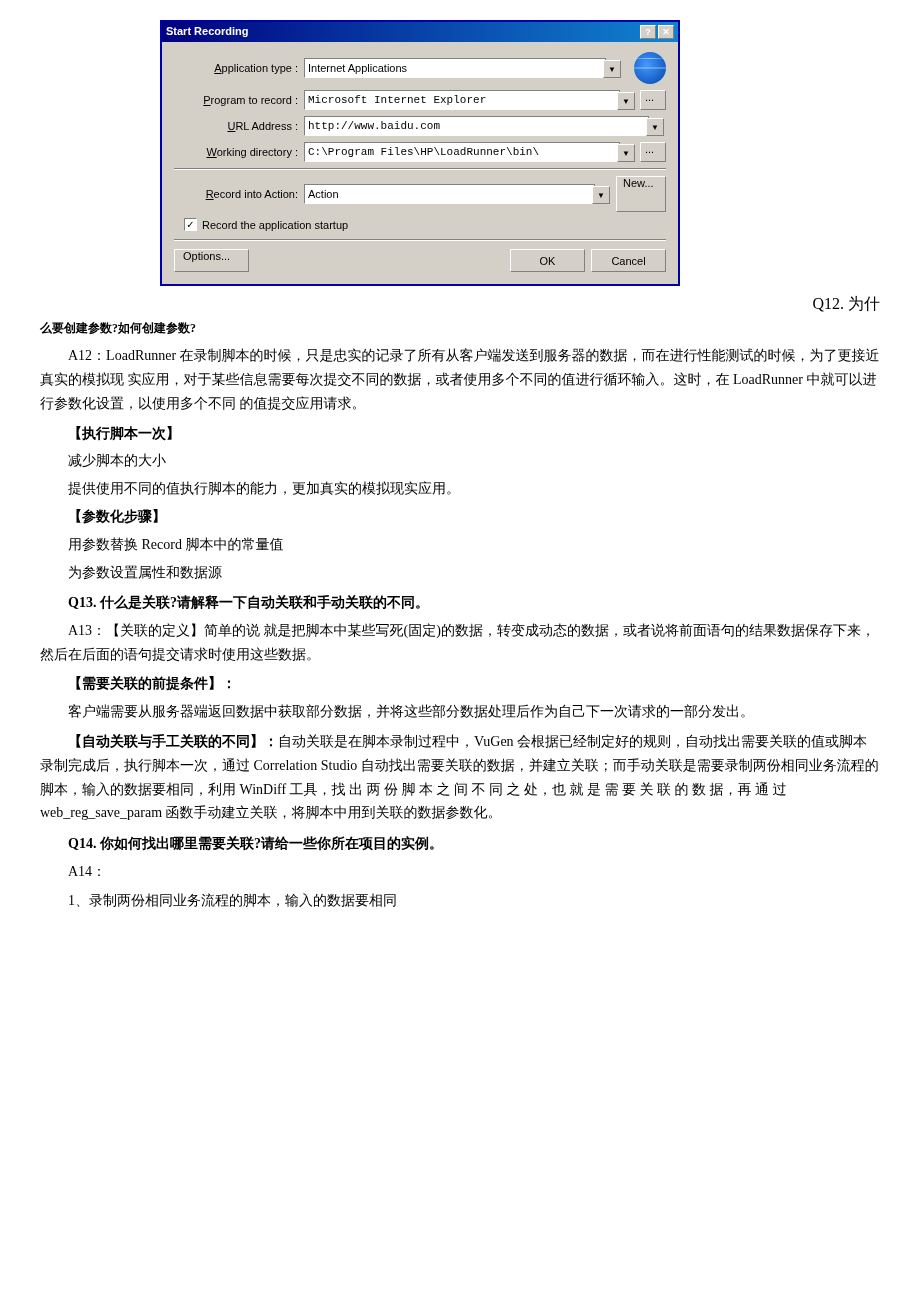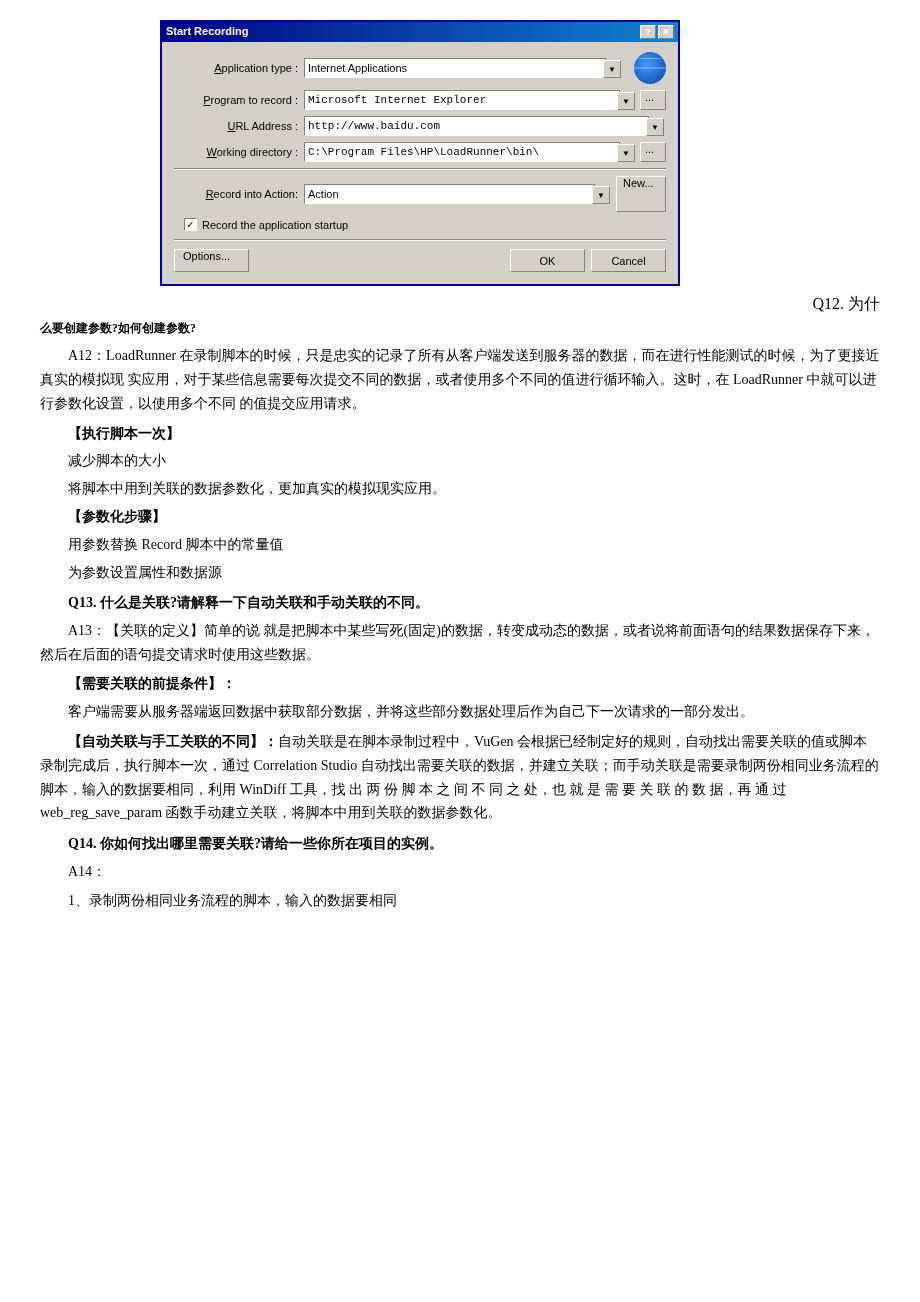--- a/index.html
+++ b/index.html
@@ -396,21 +396,21 @@
   </div>
 
 
   <div class="indent-block">
     <span class="bold-bracket">【执行脚本一次】</span>
   </div>
   <div class="indent-block no-indent" style="margin-left:2em;">
     <span>减少脚本的大小</span>
   </div>
   <div class="indent-block no-indent" style="margin-left:2em;">
-    <span>将脚本中用到关联的数据参数化，更加真实的模拟现实应用。</span>
+    <span>提供使用不同的值执行脚本的能力，更加真实的模拟现实应用。</span>
   </div>
 
   <div class="indent-block">
     <span class="bold-bracket">【参数化步骤】</span>
   </div>
   <div class="indent-block no-indent" style="margin-left:2em;">
     <span>用参数替换 Record 脚本中的常量值</span>
   </div>
   <div class="indent-block no-indent" style="margin-left:2em; margin-bottom:8px;">
     <span>为参数设置属性和数据源</span>

